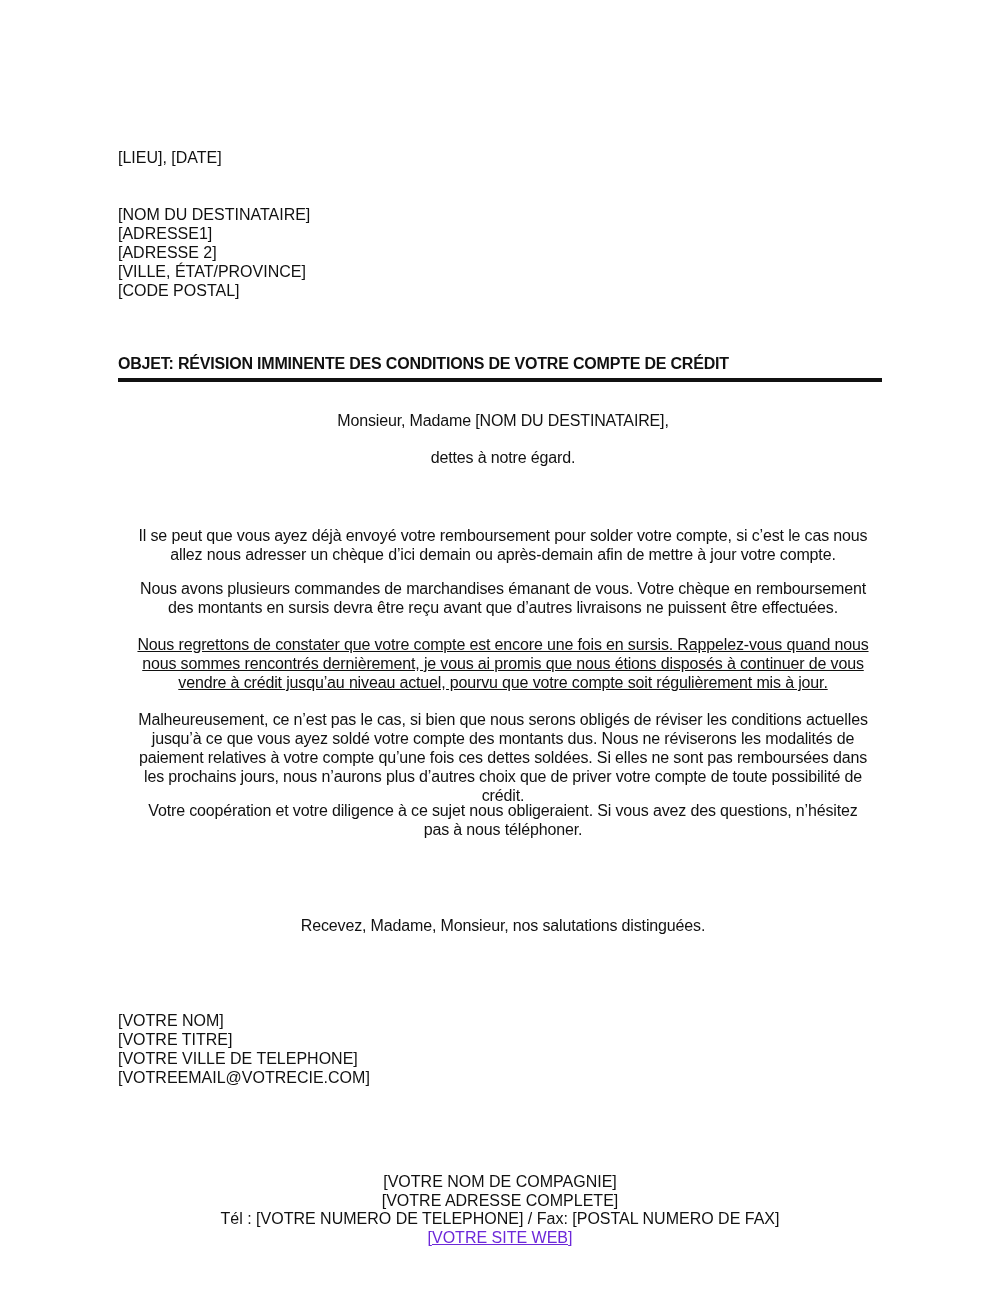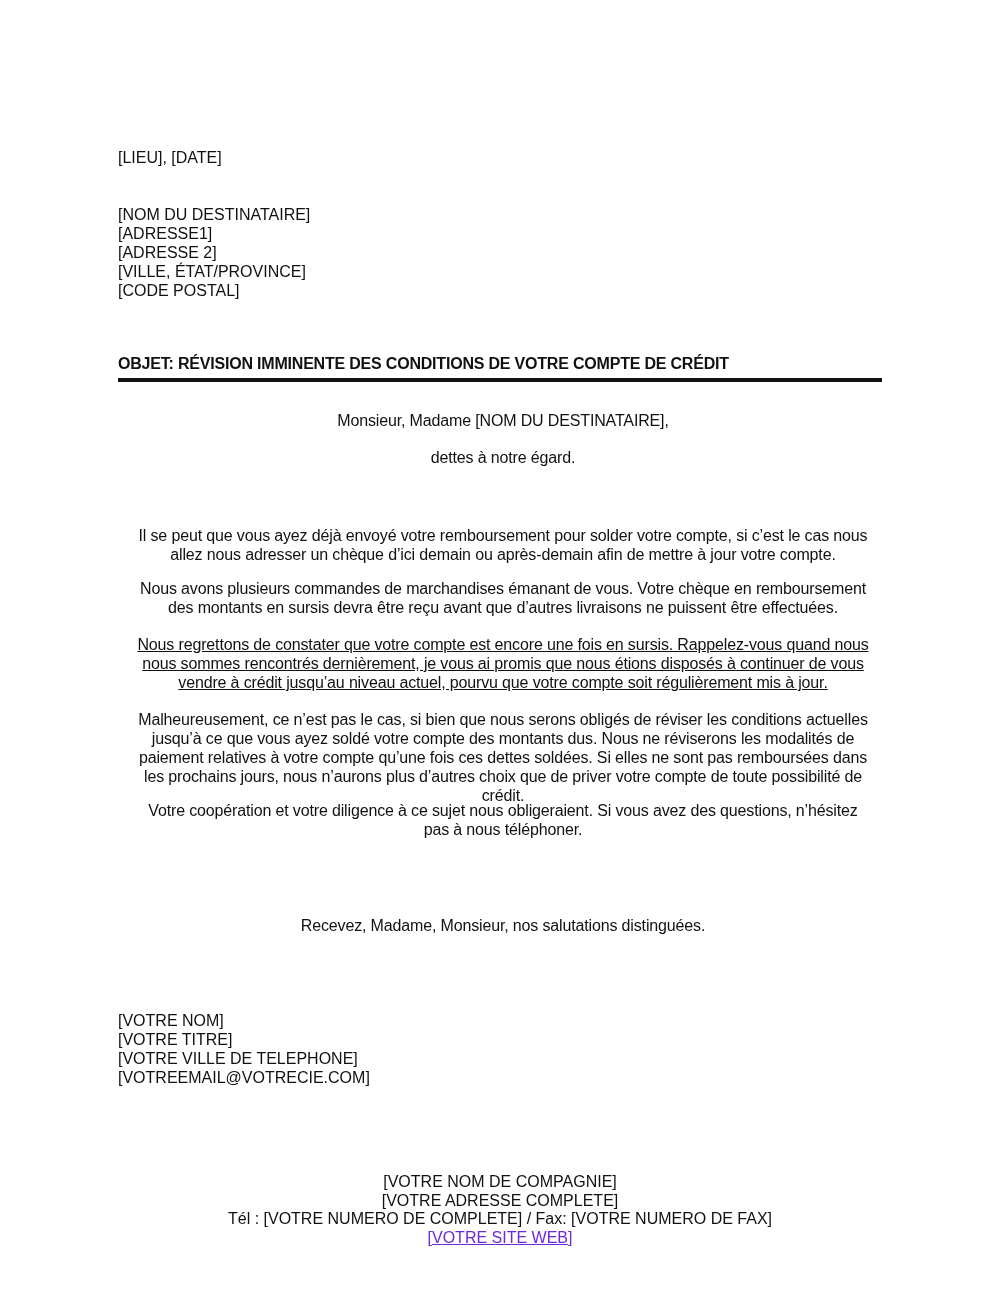--- a/index.html
+++ b/index.html
@@ -80,17 +80,17 @@
   <div class="block" style="top:1011px;">
     <span class="line">[VOTRE NOM]</span>
     <span class="line">[VOTRE TITRE]</span>
     <span class="line">[VOTRE VILLE DE TELEPHONE]</span>
     <span class="line">[VOTREEMAIL@VOTRECIE.COM]</span>
   </div>
 
   <div class="footer">
     <span class="line">[VOTRE NOM DE COMPAGNIE]</span>
     <span class="line">[VOTRE ADRESSE COMPLETE]</span>
-    <span class="line">Tél : [VOTRE NUMERO DE COMPLETE] / Fax: [VOTRE NUMERO DE FAX]</span>
+    <span class="line">Tél : [VOTRE NUMERO DE TELEPHONE] / Fax: [POSTAL NUMERO DE FAX]</span>
     <span class="line"><a href="#">[VOTRE SITE WEB]</a></span>
   </div>
 
 </div>
 
 </body></html>

